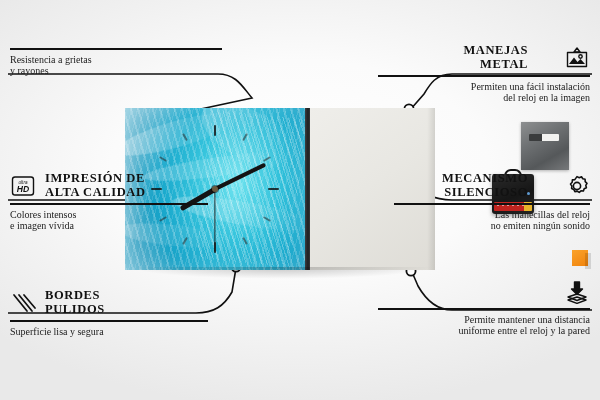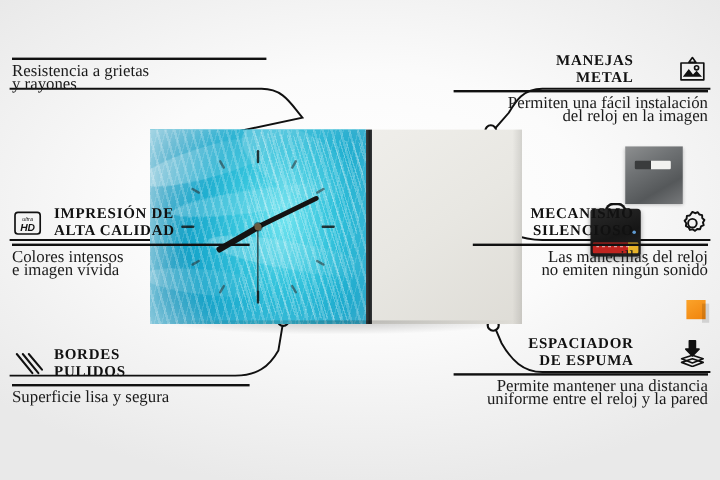--- a/index.html
+++ b/index.html
@@ -94,21 +94,21 @@
   .foam { position:absolute; left:262px; top:142px; width:16px; height:16px;
           background:linear-gradient(150deg,#fba32a,#f0830c); }
   .foam:after { content:""; position:absolute; left:13px; top:3px; width:6px; height:16px;
                 background:rgba(0,0,0,.12); }
 
   
   .callout { position:absolute; width:228px; }
   .callout .head { display:flex; align-items:center; gap:9px; }
   .callout .title { font-weight:bold; font-size:12.5px; letter-spacing:.6px; line-height:13.5px; text-transform:uppercase; }
   .callout .rule { height:1.6px; background:#111; margin:4px 0 4px; }
-  .callout .desc { font-size:14px; line-height:11.6px; color:#1b1b1b; }
+  .callout .desc { font-size:10px; line-height:11.6px; color:#1b1b1b; }
   .callout.left  { left:10px; text-align:left; }
   .callout.right { right:10px; text-align:right; }
   .callout.right .head { justify-content:flex-end;gap:36px; }
   .callout.left .head  { justify-content:flex-start; }
   .ic { width:26px; height:24px; flex:0 0 26px;font-style:italic; }
   .ic svg { display:block; width:100%; height:100%; }
 
   .c-tg  { top:44px; }
   .c-hd  { top:172px; }
   .c-be  { top:289px; }
@@ -310,24 +310,20 @@
     </div>
     <div class="rule"></div>
     <div class="desc">
       <span>Las manecillas del reloj</span><br>
       <span>no emiten ningún sonido</span>
     </div>
   </div>
 
   <div class="callout right c-fs">
     <div class="head">
-      <span class="title">
-        <span>ESPACIADOR</span><br>
-        <span>DE ESPUMA</span>
-      </span>
       <span class="ic">
         <svg viewBox="0 0 26 24">
             <g fill="none" stroke="#111" stroke-width="1.4" stroke-linejoin="round">
           <path d="M10.5 2 h5 v7 h3 L13 14.5 L7.5 9 h3 Z" fill="#111"></path>
           <path d="M13 14 L22 17 L13 20.5 L4 17 Z"></path>
           <path d="M13 17 L22 20 L13 23.4 L4 20 Z"></path>
         </g>
           </svg>
       </span>
     </div>

